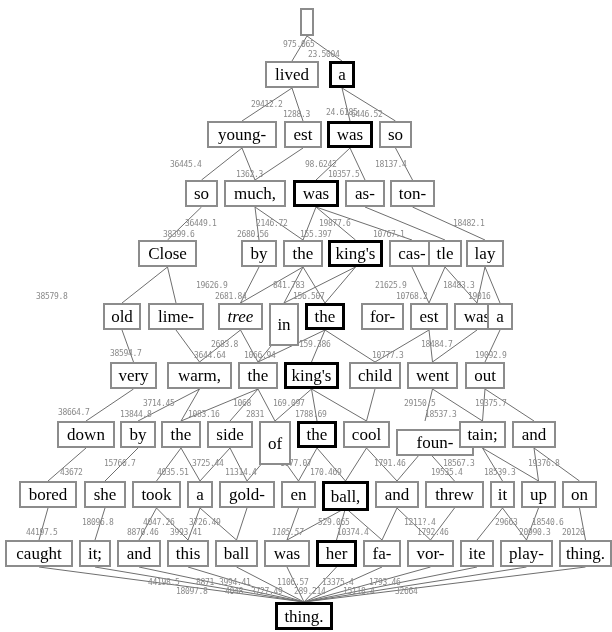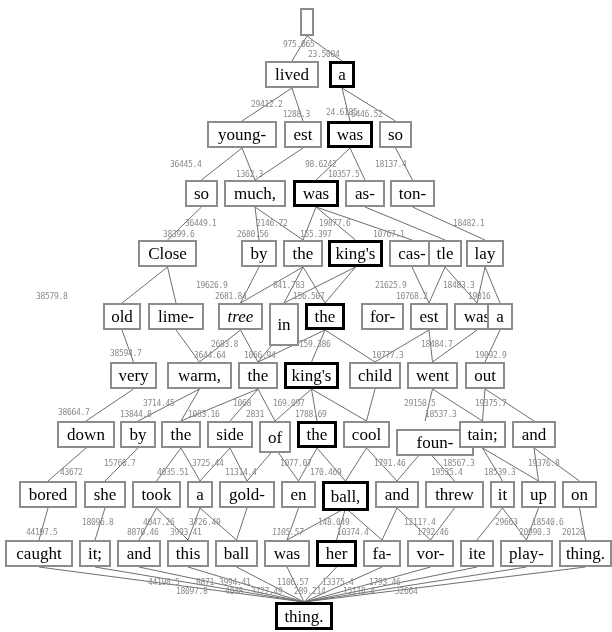--- a/index.html
+++ b/index.html
@@ -182,21 +182,21 @@
       <div class="node" style="left: 167px; top: 362px; width: 65px; height: 27px;">warm,</div>
       <div class="node" style="left: 238px; top: 362px; width: 40px; height: 27px;">the</div>
       <div class="node hl" style="left: 284px; top: 362px; width: 55px; height: 27px;">king's</div>
       <div class="node" style="left: 349px; top: 362px; width: 52px; height: 27px;">child</div>
       <div class="node" style="left: 407px; top: 362px; width: 51px; height: 27px;">went</div>
       <div class="node" style="left: 465px; top: 362px; width: 40px; height: 27px;">out</div>
       <div class="node" style="left: 57px; top: 421px; width: 58px; height: 27px;">down</div>
       <div class="node" style="left: 120px; top: 421px; width: 36px; height: 27px;">by</div>
       <div class="node" style="left: 161px; top: 421px; width: 40px; height: 27px;">the</div>
       <div class="node" style="left: 207px; top: 421px; width: 46px; height: 27px;">side</div>
-      <div class="node" style="left: 259px; top: 421px; width: 32px; height: 32px;">of</div>
+      <div class="node" style="left: 259px; top: 421px; width: 32px; height: 44px;">of</div>
       <div class="node hl" style="left: 297px; top: 421px; width: 40px; height: 27px;">the</div>
       <div class="node" style="left: 343px; top: 421px; width: 47px; height: 27px;">cool</div>
       <div class="node" style="left: 396px; top: 429px; width: 78px; height: 27px;">foun-</div>
       <div class="node" style="left: 459px; top: 421px; width: 47px; height: 27px;">tain;</div>
       <div class="node" style="left: 512px; top: 421px; width: 44px; height: 27px;">and</div>
       <div class="node" style="left: 19px; top: 481px; width: 58px; height: 27px;">bored</div>
       <div class="node" style="left: 84px; top: 481px; width: 42px; height: 27px;">she</div>
       <div class="node" style="left: 132px; top: 481px; width: 49px; height: 27px;">took</div>
       <div class="node" style="left: 187px; top: 481px; width: 26px; height: 27px;">a</div>
       <div class="node" style="left: 219px; top: 481px; width: 56px; height: 27px;">gold-</div>
@@ -281,21 +281,21 @@
       <div class="wlabel" style="left: 431px; top: 468px;">19535.4</div>
       <div class="wlabel" style="left: 484px; top: 468px;">18539.3</div>
       <div class="wlabel" style="left: 528px; top: 459px;">19376.8</div>
       <div class="wlabel" style="left: 26px; top: 528px;">44197.5</div>
       <div class="wlabel" style="left: 82px; top: 518px;">18096.8</div>
       <div class="wlabel" style="left: 143px; top: 518px;">4047.26</div>
       <div class="wlabel" style="left: 189px; top: 518px;">3726.49</div>
       <div class="wlabel" style="left: 127px; top: 528px;">8870.46</div>
       <div class="wlabel" style="left: 170px; top: 528px;">3993.41</div>
       <div class="wlabel" style="left: 272px; top: 528px; font-style: italic;">1105.57</div>
-      <div class="wlabel" style="left: 318px; top: 518px;">148.049</div>
+      <div class="wlabel" style="left: 318px; top: 518px;">529.065</div>
       <div class="wlabel" style="left: 337px; top: 528px;">10374.4</div>
       <div class="wlabel" style="left: 404px; top: 518px;">1211?.4</div>
       <div class="wlabel" style="left: 417px; top: 528px;">1792.46</div>
       <div class="wlabel" style="left: 495px; top: 518px;">29663</div>
       <div class="wlabel" style="left: 532px; top: 518px;">18540.6</div>
       <div class="wlabel" style="left: 519px; top: 528px;">20990.3</div>
       <div class="wlabel" style="left: 562px; top: 528px;">20120</div>
       <div class="wlabel" style="left: 148px; top: 578px;">44198.5</div>
       <div class="wlabel" style="left: 176px; top: 587px;">18097.8</div>
       <div class="wlabel" style="left: 196px; top: 578px;">8871</div>

